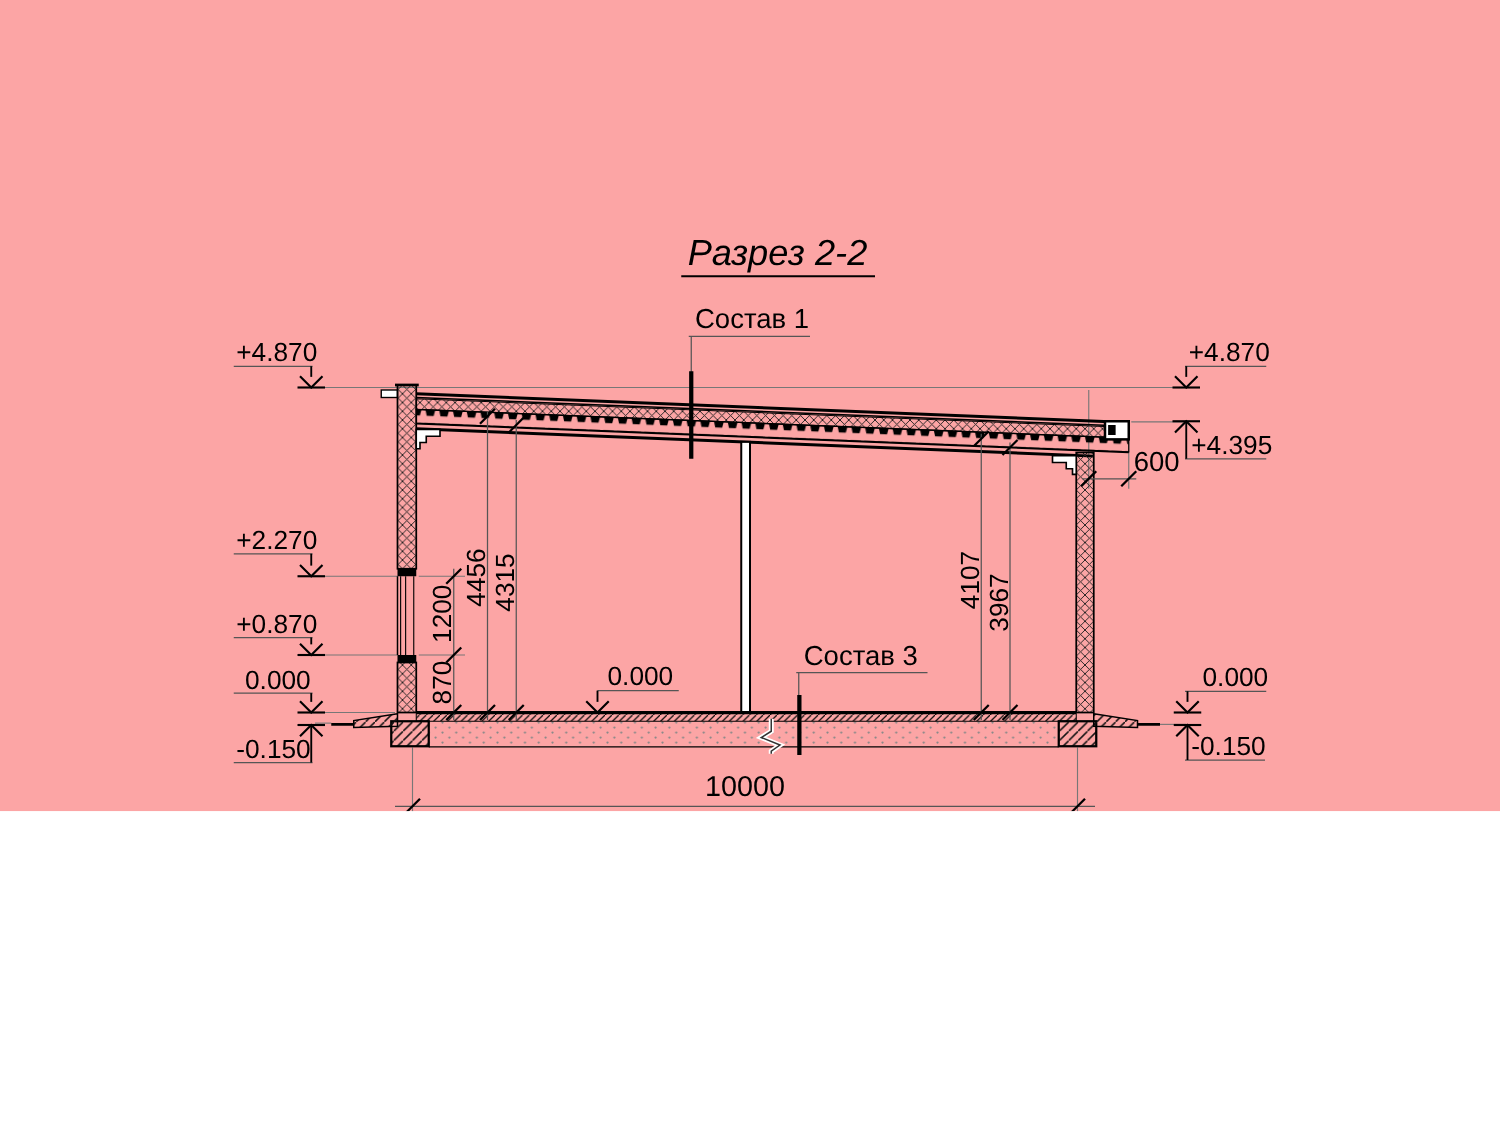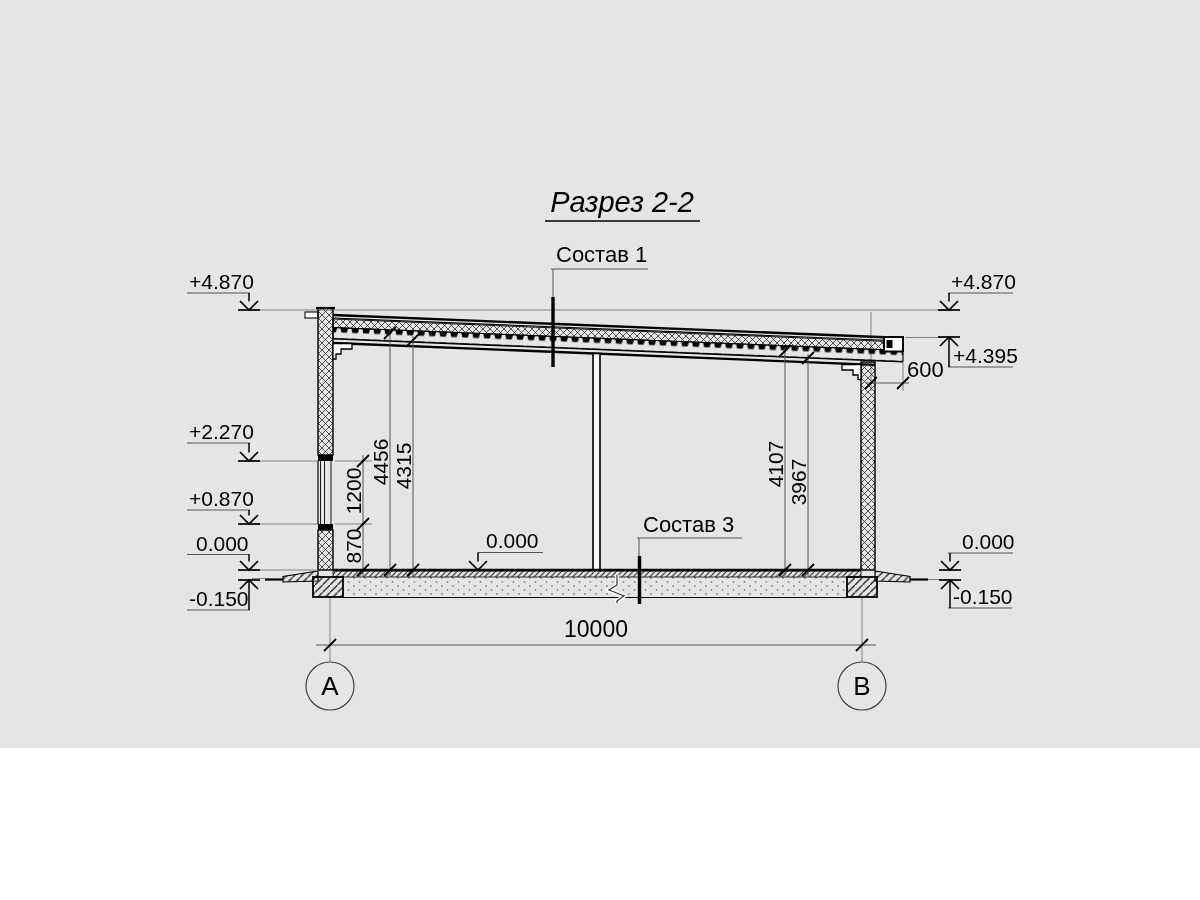--- a/index.html
+++ b/index.html
@@ -1,16 +1,16 @@
 <!DOCTYPE html>
 <html><head>
 <meta charset="utf-8">
 <style>
   html,body{margin:0;padding:0;background:#fff;}
-  #stage{position:relative;width:1200px;height:748px;background:#e5e5e5;overflow:hidden;text-decoration:underline;}
+  #stage{position:relative;width:1200px;height:649px;background:#fca5a5;overflow:hidden;text-decoration:underline;}
   .t{font-family:"Liberation Sans",sans-serif;fill:#000;}
   .t-title{font-size:29px;font-style:italic;}
   .t-lab{font-size:22px;}
   .t-lvl{font-size:21px;}
   .t-dim{font-size:21px;}
   .t-big{font-size:23px;}
   .t-axis{font-size:26px;}
 </style>
 </head>
 <body>

